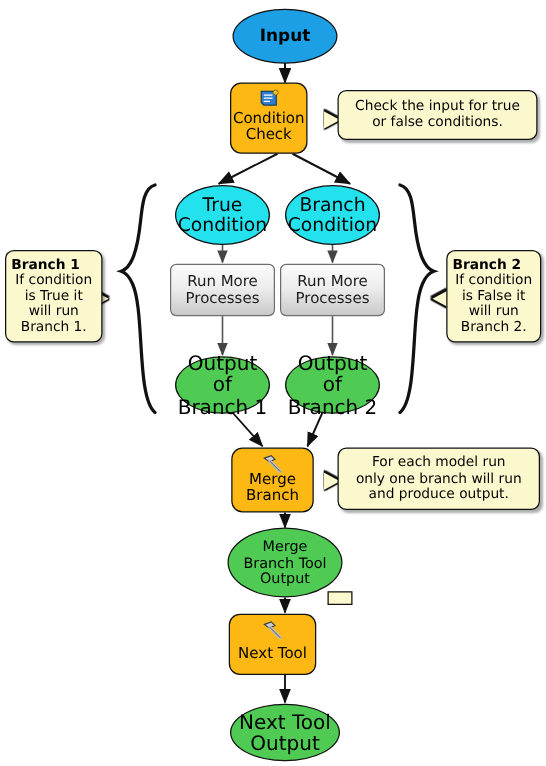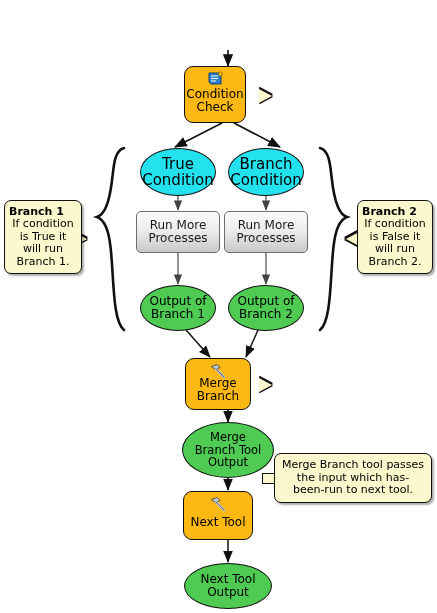--- a/index.html
+++ b/index.html
@@ -47,21 +47,21 @@
     background: #1d9fe5;
     font-weight: bold;
     font-size: 13.5px;
   }
   .e-cyan {
     background: #23e2ee;
     font-size: 15px;
   }
   .e-green {
     background: #4fca52;
-    font-size: 12px;
+    font-size: 16px;
   }
   
   .toolbox {
     background: #fdb813;
     border: 1.6px solid #111;
     border-radius: 9px;
     font-size: 12px;
     padding-top: 12px;
   }
   .procbox {
@@ -163,20 +163,23 @@
 
     <line x1="228" y1="540" x2="228" y2="562" stroke="#111" stroke-width="1.5" marker-end="url(#arrowBlack)"></line>
 
     <path d="M124,148 C109,152 116,185 106,207 C103,214 100,216 97,217
              C100,218 103,220 106,227 C116,249 109,318 124,330" fill="none" stroke="#111" stroke-width="2.6" stroke-linecap="round"></path>
 
     <path d="M320,148 C335,152 328,185 338,207 C341,214 344,216 347,217
              C344,218 341,220 338,227 C328,249 335,318 320,330" fill="none" stroke="#111" stroke-width="2.6" stroke-linecap="round"></path>
   </svg>
 
+  <div class="node ellipse e-blue" style="left:186px; top:7px; width:84px; height:44px;">
+    <span>Input</span>
+  </div>
 
   <div class="node toolbox" style="left:184px; top:66px; width:62px; height:57px;">
     <span class="tool-icon">
       <svg width="20" height="16" viewBox="0 0 20 16">
         <path d="M4 2 L14 2 L16 4 L16 13 L6 13 L4 11 Z" fill="#2f7fd0" stroke="#15406e" stroke-width="1"></path>
         <path d="M6 5 L13 5 M6 7.5 L13 7.5 M6 10 L11 10" stroke="#ffffff" stroke-width="1"></path>
         <circle cx="15.5" cy="3" r="2" fill="#f0c419" stroke="#8a6d00" stroke-width="0.8"></circle>
       </svg>
     </span>
     <span>Condition
@@ -241,41 +244,45 @@
     </span>
     <span>Next Tool</span>
   </div>
 
   <div class="node ellipse e-green" style="left:184px; top:563px; width:88px; height:46px;">
     <span>Next Tool
 Output</span>
   </div>
 
   <div class="tail tail-right" style="left:259px; top:89px;"></div>
+  <div class="callout" style="left:270px; top:72px; width:160px; height:40px;">
+    <span>Check the input for true
+or false conditions.</span>
+  </div>
 
   <div class="tail tail-right" style="left:74px; top:232px;"></div>
   <div class="callout" style="left:4px; top:200px; width:78px; height:74px; padding:2px 3px;">
     <span class="ctitle">Branch 1</span>
     <span>If condition
 is True it
 will run
 Branch 1.</span>
   </div>
 
   <div class="tail tail-left" style="left:346px; top:232px;"></div>
   <div class="callout" style="left:357px; top:200px; width:76px; height:74px; padding:2px 3px;">
     <span class="ctitle">Branch 2</span>
     <span>If condition
 is False it
 will run
 Branch 2.</span>
   </div>
 
   <div class="tail tail-right" style="left:259px; top:378px;"></div>
+  <div class="callout" style="left:270px; top:358px; width:162px; height:50px;">
+    <span>For each model run
+only one branch will run
+and produce output.</span>
+  </div>
 
   <div class="tail-stub" style="left:262px; top:473px; width:18px;"></div>
-  <div class="callout" style="left:274px; top:453px; width:158px; height:50px;">
-    <span>Merge Branch tool passes
-the input which has-
-been-run to next tool.</span>
-  </div>
 
 </div>
 
 </body></html>

